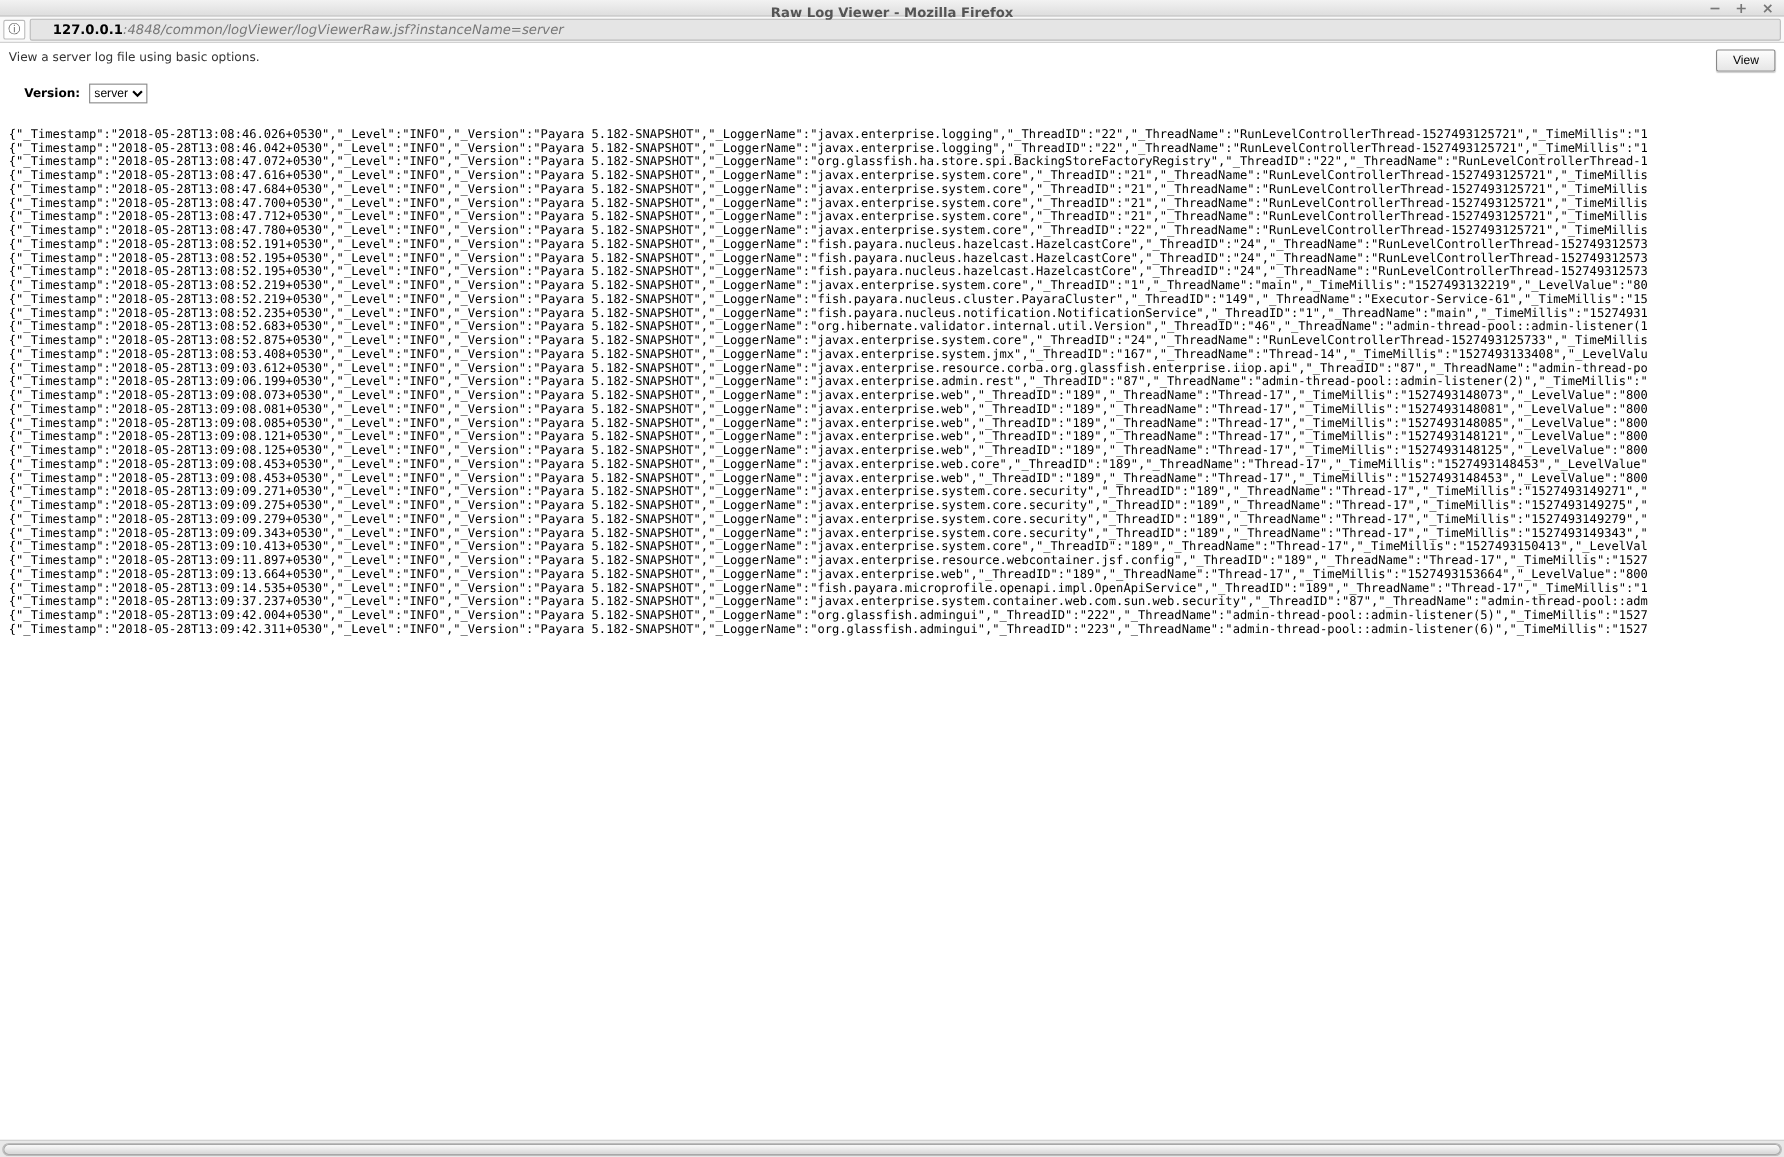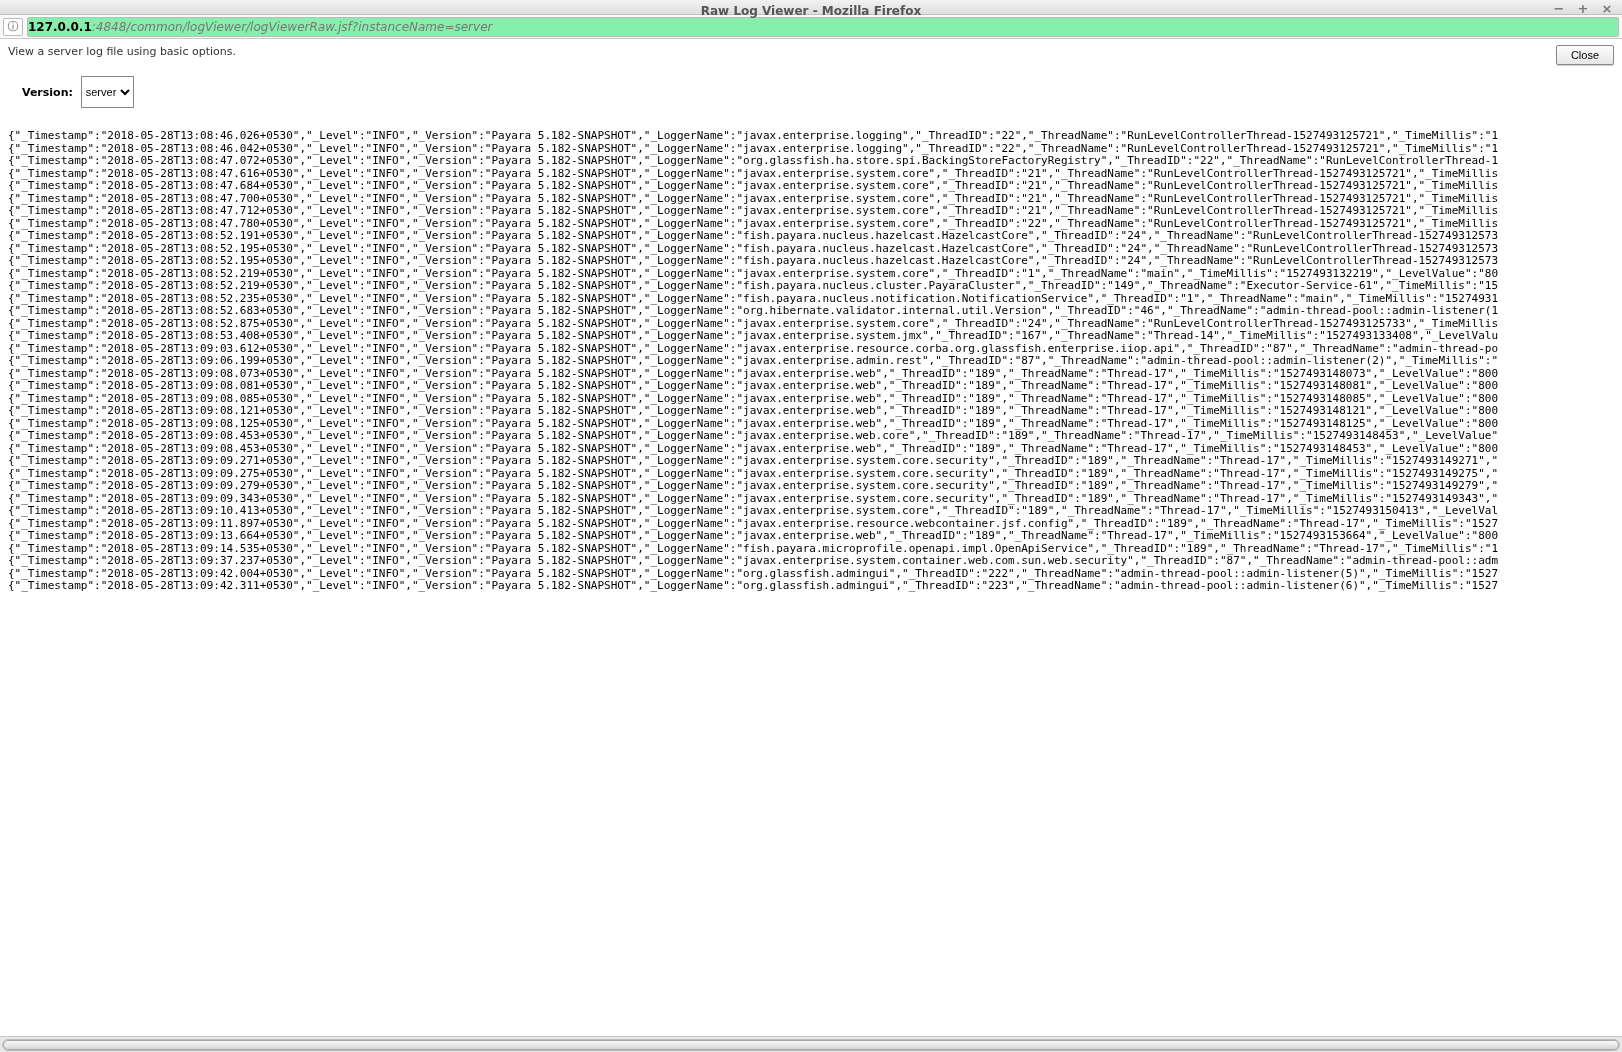--- a/index.html
+++ b/index.html
@@ -24,21 +24,21 @@
     background:#f9f9f9; border-bottom:1px solid #c8c8c8;
     padding:2px 3px; gap:4px;
   }
   .urlbar-info {
     width:20px; height:18px; display:flex; align-items:center; justify-content:center;
     border:1px solid #bbb; border-radius:2px; background:#fff;
     font-size:11px; color:#555; font-family:serif;
   }
   .urlbar {
     flex:1; height:20px; border:1px solid #bbb; border-radius:2px;
-    background:#86efac; padding:0 0; display:flex; align-items:center;
+    background:#e5e5e5; padding:0 20px; display:flex; align-items:center;
     font-size:12px; color:#333;
   }
   .urlbar .host { color:#000; font-weight:600; }
   .urlbar .path { color:#777;font-style:italic; }
 
   
   .page {
     position:relative;
     flex:1; background:#fff;
     padding:6px 8px 0 8px;
@@ -52,21 +52,21 @@
   .closeBtn {
     background:linear-gradient(#fdfdfd,#e6e6e6);
     border:1px solid #888; border-radius:2px;
     font-size:11px; padding:2px 14px; height:20px;
     box-shadow:0 1px 1px rgba(0,0,0,0.2);
   }
 
   .instance-row { font-size:11px; font-weight:bold; margin-bottom:22px; padding-left:14px; }
   .instance-row select {
     font-size:11px; font-weight:normal; margin-left:4px;
-    background:#fff; border:1px solid #888; height:32px;
+    background:#fff; border:1px solid #888; height:18px;
   }
 
   pre.logblock {
     flex:1; overflow:hidden;
     font-family: "DejaVu Sans Mono","Liberation Mono",Consolas,monospace;
     font-size:11px; line-height:12.5px;
     white-space:pre; margin:0;
   }
 
   
@@ -103,21 +103,21 @@
     <span class="host">127.0.0.1</span>
       <span class="path">:4848/common/logViewer/logViewerRaw.jsf?instanceName=server</span>
   </div>
 </div>
 
 <div class="page">
   <div class="page-header">
     <div class="titles">
       <div class="pgHelp">View a server log file using basic options.</div>
     </div>
-    <button class="closeBtn">Close</button>
+    <button class="closeBtn">View</button>
   </div>
 
   <div class="instance-row">
     <span>Version:</span>
     <select id="instance-select"><option value="server">server</option></select>
   </div>
 
   <pre class="logblock" id="logblock">{"_Timestamp":"2018-05-28T13:08:46.026+0530","_Level":"INFO","_Version":"Payara 5.182-SNAPSHOT","_LoggerName":"javax.enterprise.logging","_ThreadID":"22","_ThreadName":"RunLevelControllerThread-1527493125721","_TimeMillis":"1
 {"_Timestamp":"2018-05-28T13:08:46.042+0530","_Level":"INFO","_Version":"Payara 5.182-SNAPSHOT","_LoggerName":"javax.enterprise.logging","_ThreadID":"22","_ThreadName":"RunLevelControllerThread-1527493125721","_TimeMillis":"1
 {"_Timestamp":"2018-05-28T13:08:47.072+0530","_Level":"INFO","_Version":"Payara 5.182-SNAPSHOT","_LoggerName":"org.glassfish.ha.store.spi.BackingStoreFactoryRegistry","_ThreadID":"22","_ThreadName":"RunLevelControllerThread-1

